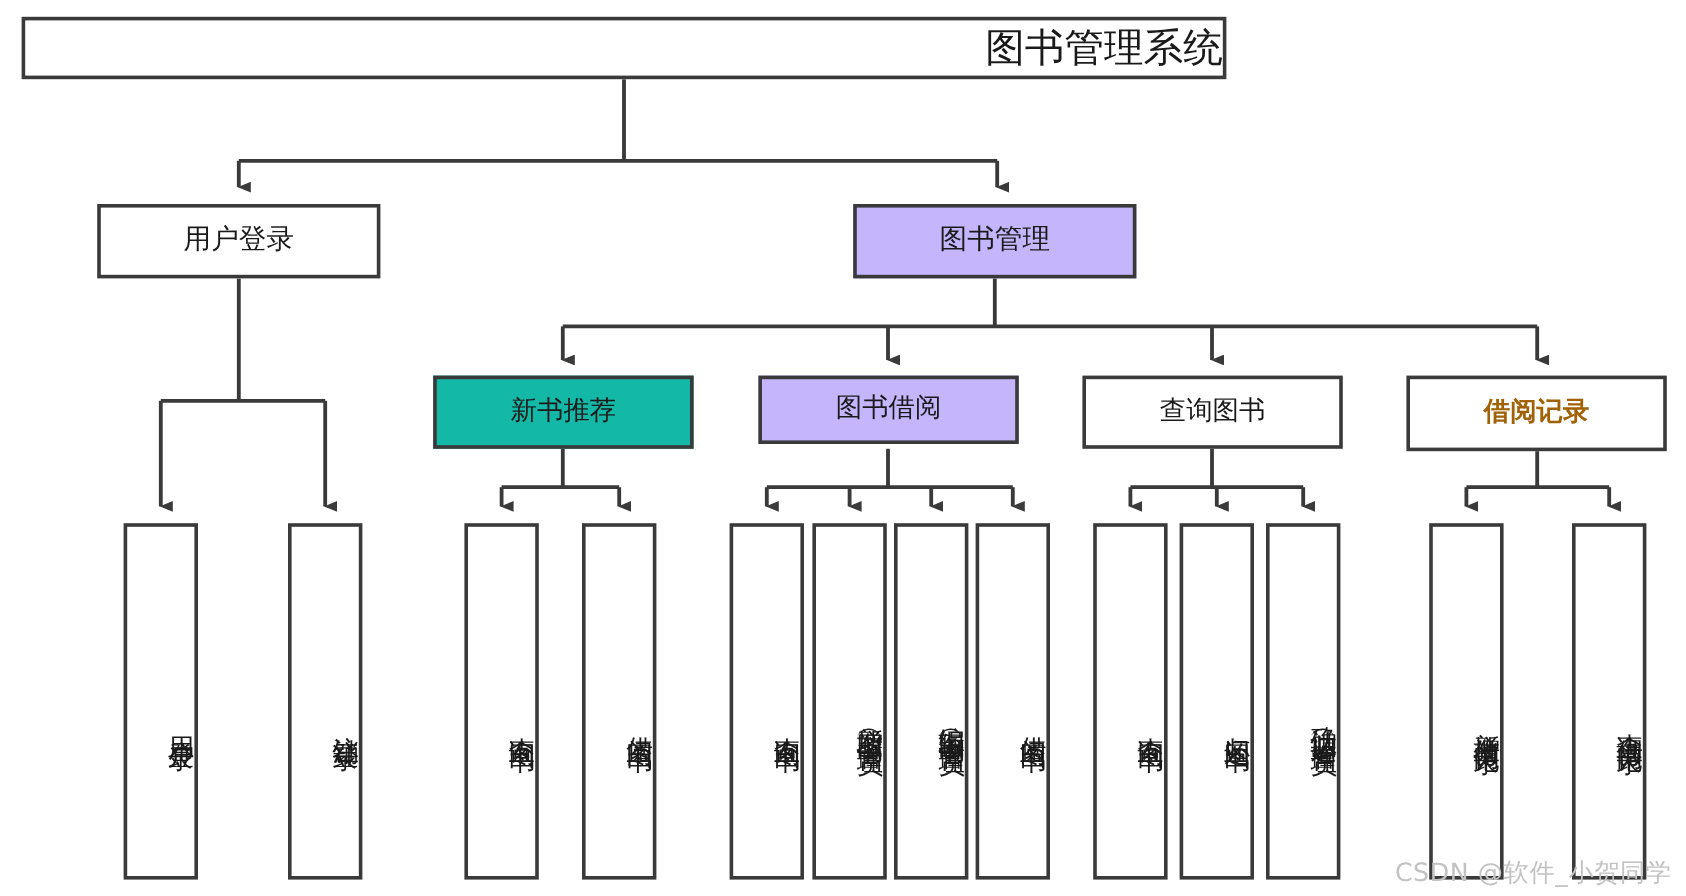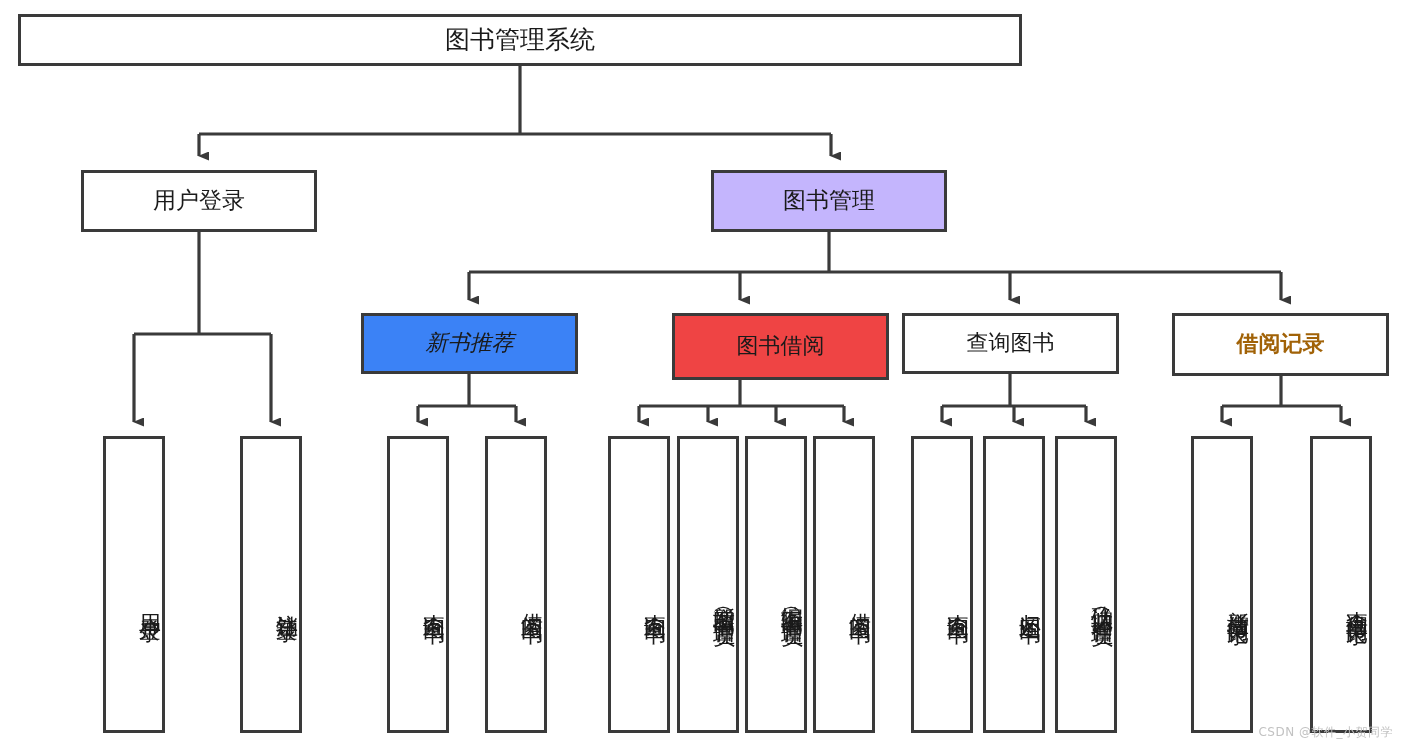--- a/index.html
+++ b/index.html
@@ -53,36 +53,37 @@
     writing-mode: vertical-rl;
     text-orientation: upright;
     letter-spacing: 3px;
     white-space: nowrap;
   }
   .node-label {
     display: block;
     text-align: center;
   }
   .title-node {
-    font-size: 25px;
+    font-size: 33px;
+    justify-content: flex-end;
   }
   .lvl1-node {
     font-size: 23px;
   }
   .lvl2-node {
     font-size: 22px;
   }
   .leaf-node {
     font-size: 22px;
   }
   .watermark {
     position: absolute;
     right: 12px;
     bottom: 6px;
-    font-size: 12px;
+    font-size: 21px;
     color: #c2c2c2;
     white-space: nowrap;
     letter-spacing: 0.5px;
   }
 </style>
 </head>
 <body>
 
 <div id="diagram-root">
 
@@ -140,24 +141,24 @@
     <span class="node-label">图书管理系统</span>
   </div>
 
   <div class="node horiz lvl1-node" style="left: 81px; top: 170px; width: 236px; height: 62px; border-color: rgb(58, 58, 58); background: rgb(255, 255, 255); color: rgb(26, 26, 26);">
     <span class="node-label">用户登录</span>
   </div>
   <div class="node horiz lvl1-node" style="left: 711px; top: 170px; width: 236px; height: 62px; border-color: rgb(58, 58, 58); background: #c4b5fd; color: rgb(26, 26, 26);">
     <span class="node-label">图书管理</span>
   </div>
 
-  <div class="node horiz lvl2-node" style="left: 361px; top: 313px; width: 217px; height: 61px; border-color: rgb(58, 58, 58); background: #3b82f6; color: rgb(26, 26, 26); font-style: italic;">
+  <div class="node horiz lvl2-node" style="left: 361px; top: 313px; width: 217px; height: 61px; border-color: rgb(58, 58, 58); background: #14b8a6; color: rgb(26, 26, 26);">
     <span class="node-label">新书推荐</span>
   </div>
-  <div class="node horiz lvl2-node" style="left: 632px; top: 313px; width: 217px; height: 67px; border-color: rgb(58, 58, 58); background: #ef4444; color: rgb(26, 26, 26); margin-left: 40px;">
+  <div class="node horiz lvl2-node" style="left: 632px; top: 313px; width: 217px; height: 57px; border-color: rgb(58, 58, 58); background: #c4b5fd; color: rgb(26, 26, 26);">
     <span class="node-label">图书借阅</span>
   </div>
   <div class="node horiz lvl2-node" style="left: 902px; top: 313px; width: 217px; height: 61px; border-color: rgb(58, 58, 58); background: rgb(255, 255, 255); color: rgb(26, 26, 26);">
     <span class="node-label">查询图书</span>
   </div>
   <div class="node horiz lvl2-node" style="left: 1172px; top: 313px; width: 217px; height: 63px; border-color: rgb(58, 58, 58); background: rgb(255, 255, 255); color: #a16207; font-weight: bold;">
     <span class="node-label">借阅记录</span>
   </div>
 
   <div class="node vert leaf-node" style="left: 103px; top: 436px; width: 62px; height: 297px; border-color: rgb(58, 58, 58); background: rgb(255, 255, 255); color: rgb(26, 26, 26);">

